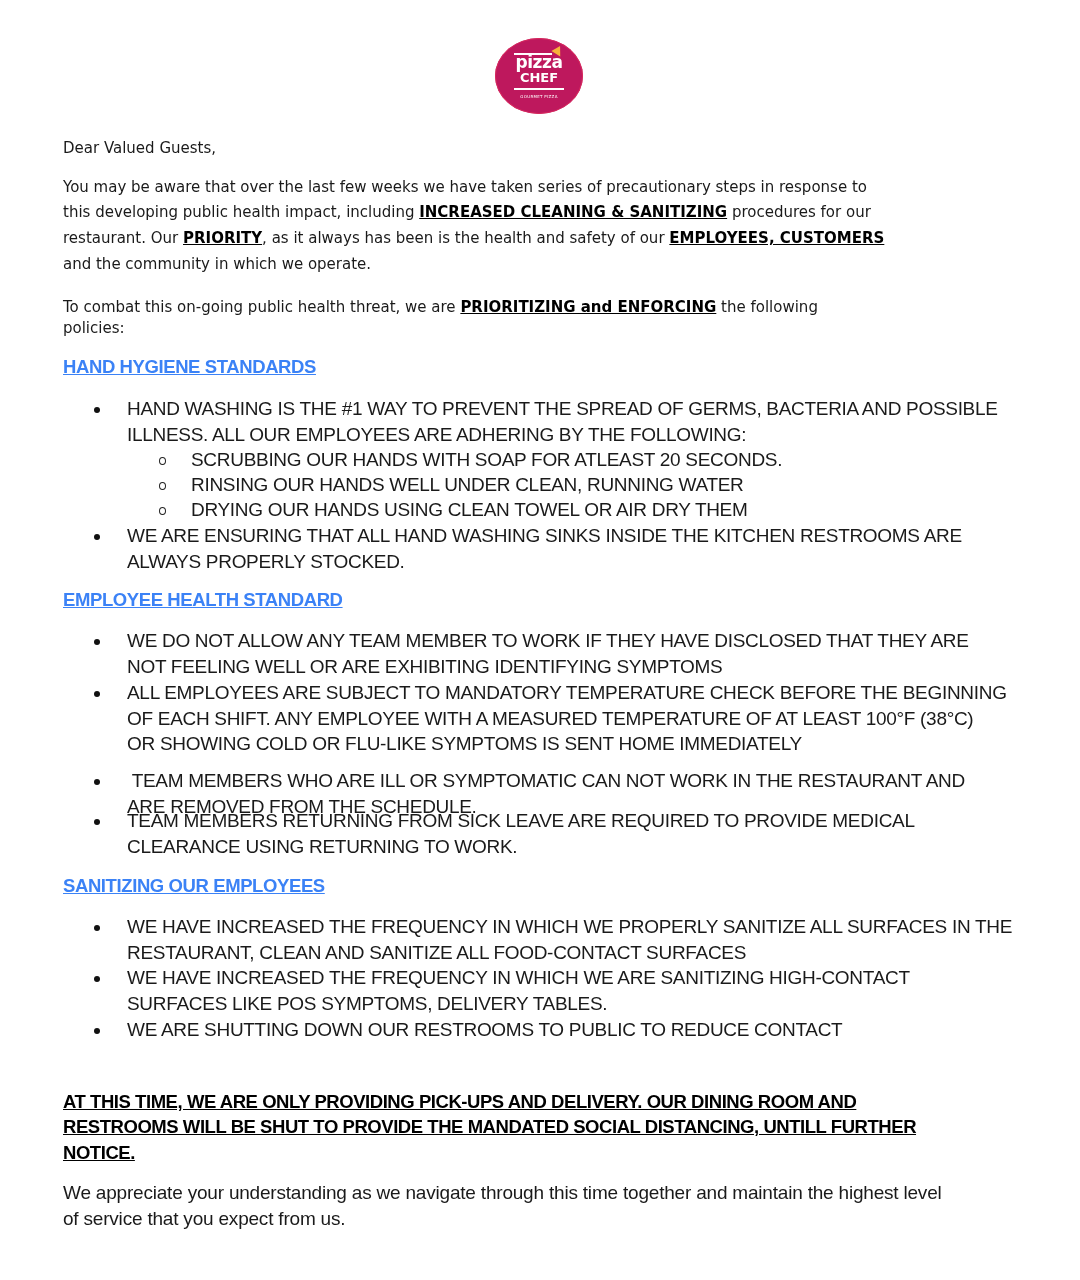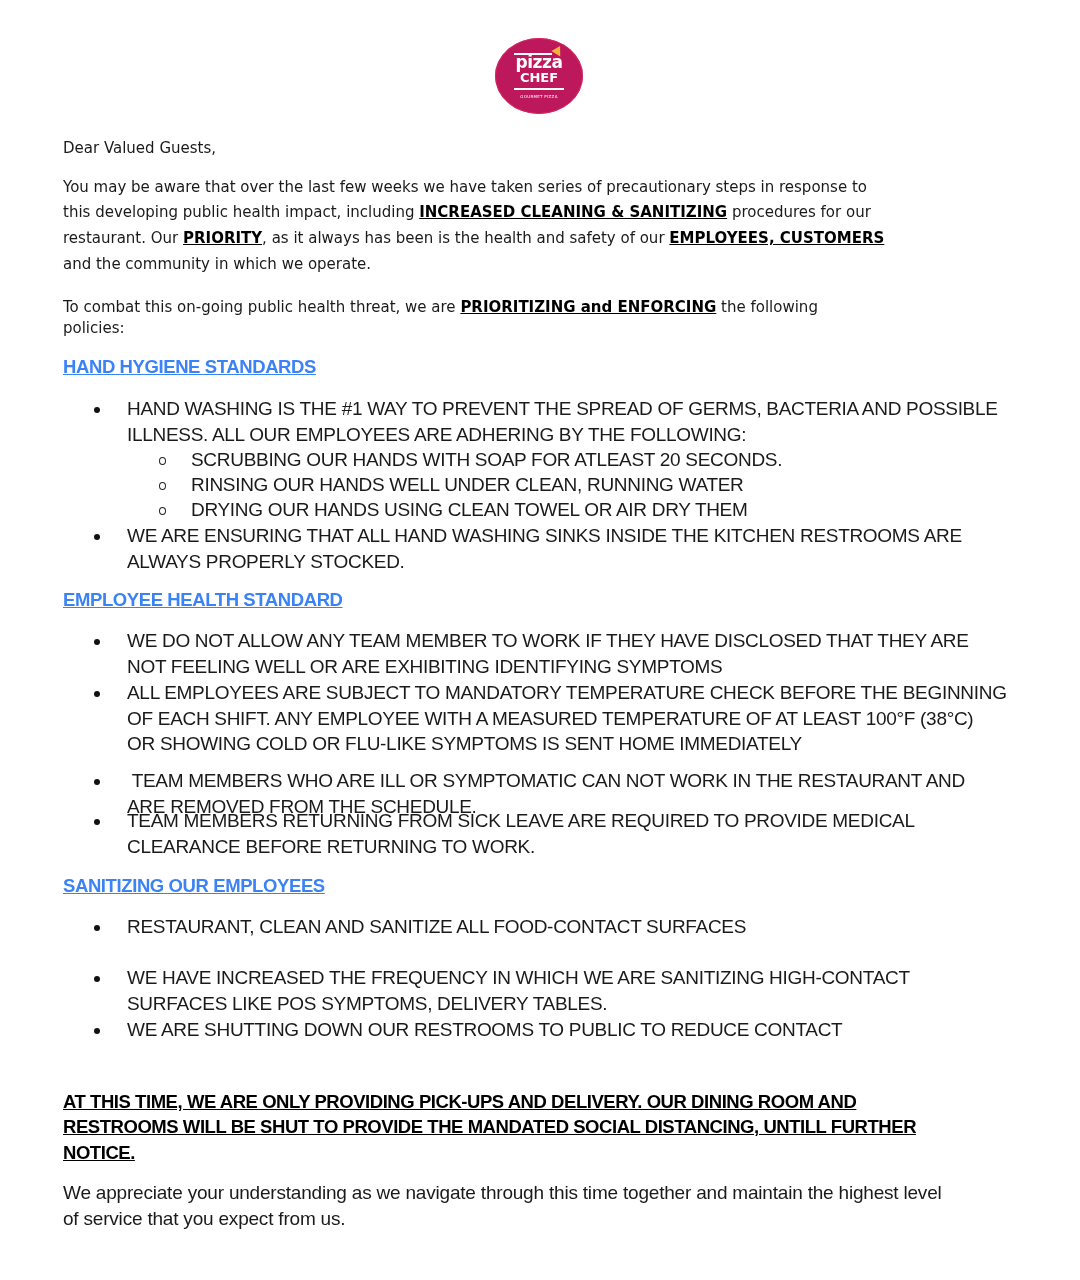--- a/index.html
+++ b/index.html
@@ -250,27 +250,28 @@
     <div>OR SHOWING COLD OR FLU-LIKE SYMPTOMS IS SENT HOME IMMEDIATELY</div>
   </div>
   <div class="bullet caps" style="top:736px;margin-top:32px;">
     <span class="dot"></span>
     <div style="white-space:pre;"> TEAM MEMBERS WHO ARE ILL OR SYMPTOMATIC CAN NOT WORK IN THE RESTAURANT AND</div>
     <div>ARE REMOVED FROM THE SCHEDULE.</div>
   </div>
   <div class="bullet caps" style="top:808px;">
     <span class="dot"></span>
     <div>TEAM MEMBERS RETURNING FROM SICK LEAVE ARE REQUIRED TO PROVIDE MEDICAL</div>
-    <div>CLEARANCE BEFORE RETURNING TO WORK.</div>
+    <div>CLEARANCE USING RETURNING TO WORK.</div>
   </div>
 
   <div class="heading" style="top:875px;">SANITIZING OUR EMPLOYEES</div>
 
   <div class="bullet caps" style="top:914px;">
     <span class="dot"></span>
+    <div>WE HAVE INCREASED THE FREQUENCY IN WHICH WE PROPERLY SANITIZE ALL SURFACES IN THE</div>
     <div>RESTAURANT, CLEAN AND SANITIZE ALL FOOD-CONTACT SURFACES</div>
   </div>
   <div class="bullet caps" style="top:965px;">
     <span class="dot"></span>
     <div>WE HAVE INCREASED THE FREQUENCY IN WHICH WE ARE SANITIZING HIGH-CONTACT</div>
     <div>SURFACES LIKE POS SYMPTOMS, DELIVERY TABLES.</div>
   </div>
   <div class="bullet caps" style="top:1017px;">
     <span class="dot"></span>
     <div>WE ARE SHUTTING DOWN OUR RESTROOMS TO PUBLIC TO REDUCE CONTACT</div>

